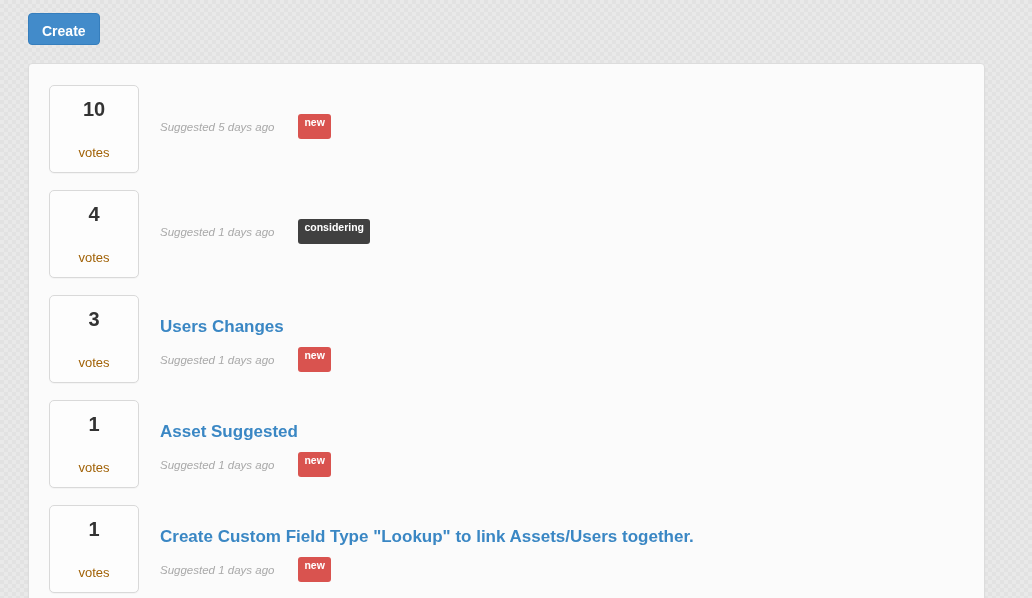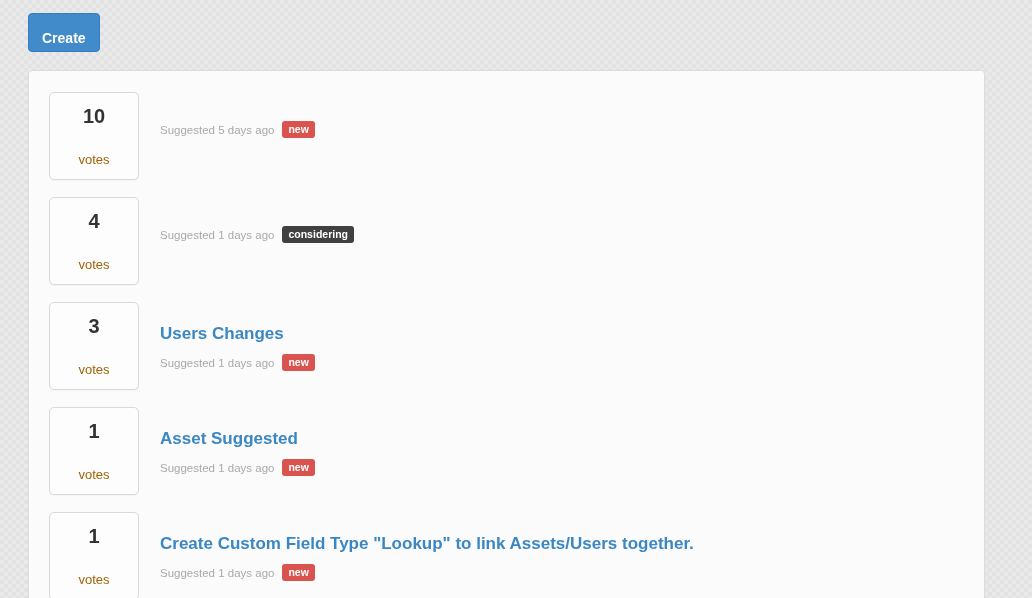--- a/index.html
+++ b/index.html
@@ -10,21 +10,21 @@
     background-color: #e9e9e9;
     background-image:
       linear-gradient(45deg, #e2e2e2 25%, transparent 25%, transparent 75%, #e2e2e2 75%),
       linear-gradient(45deg, #e2e2e2 25%, transparent 25%, transparent 75%, #e2e2e2 75%);
     background-position: 0 0, 4px 4px;
     background-size: 8px 8px;
   }
   .btn-create {
     display: inline-block;
     margin: 13px 0 0 28px;
-    padding: 16px 13px 5px;
+    padding: 9px 13px 5px;
     font-family: "Liberation Sans", sans-serif;
     font-size: 14px; font-weight: bold; color: #ffffff;
     background: #428bca;
     border: 1px solid #357ebd;
     border-radius: 4px;
     cursor: pointer;
   }
   .card {
     margin: 18px 47px 0 28px;
     min-height: 562px;
@@ -47,25 +47,25 @@
     cursor: pointer;
   }
   .vote-count { font-size: 20px; font-weight: 600; color: #333333; line-height: 22px; }
   .vote-label { font-size: 13px; color: #a16207; margin-top: 26px; line-height: 14px; }
   .item-body { margin-left: 21px; padding-top: 20px; }
   .title {
     font-size: 17px; font-weight: bold; color: #3a87c4;
     line-height: 23px; text-decoration: none; cursor: pointer; display: inline-block;
   }
   .meta { margin-top: 9px; display: flex; align-items: center; }
-  .meta-text { font-size: 11.5px; color: #a9a9a9; }
+  .meta-text { font-size: 11.5px; color: #a9a9a9; font-style: italic; }
   .badge {
-    margin-left: 8px;
+    margin-left: 24px;
     font-size: 10.5px; font-weight: bold; color: #ffffff;
-    padding: 2px 6px 3px; border-radius: 3px; line-height: 12px;
+    padding: 2px 6px 11px; border-radius: 3px; line-height: 12px;
   }
   .badge[data-badge="new"] { background: #d9534f; }
   .badge[data-badge="considering"] { background: #404040; }
 </style>
 </head>
 <body>
 
 <div>
   <button class="btn-create">Create</button>
 

